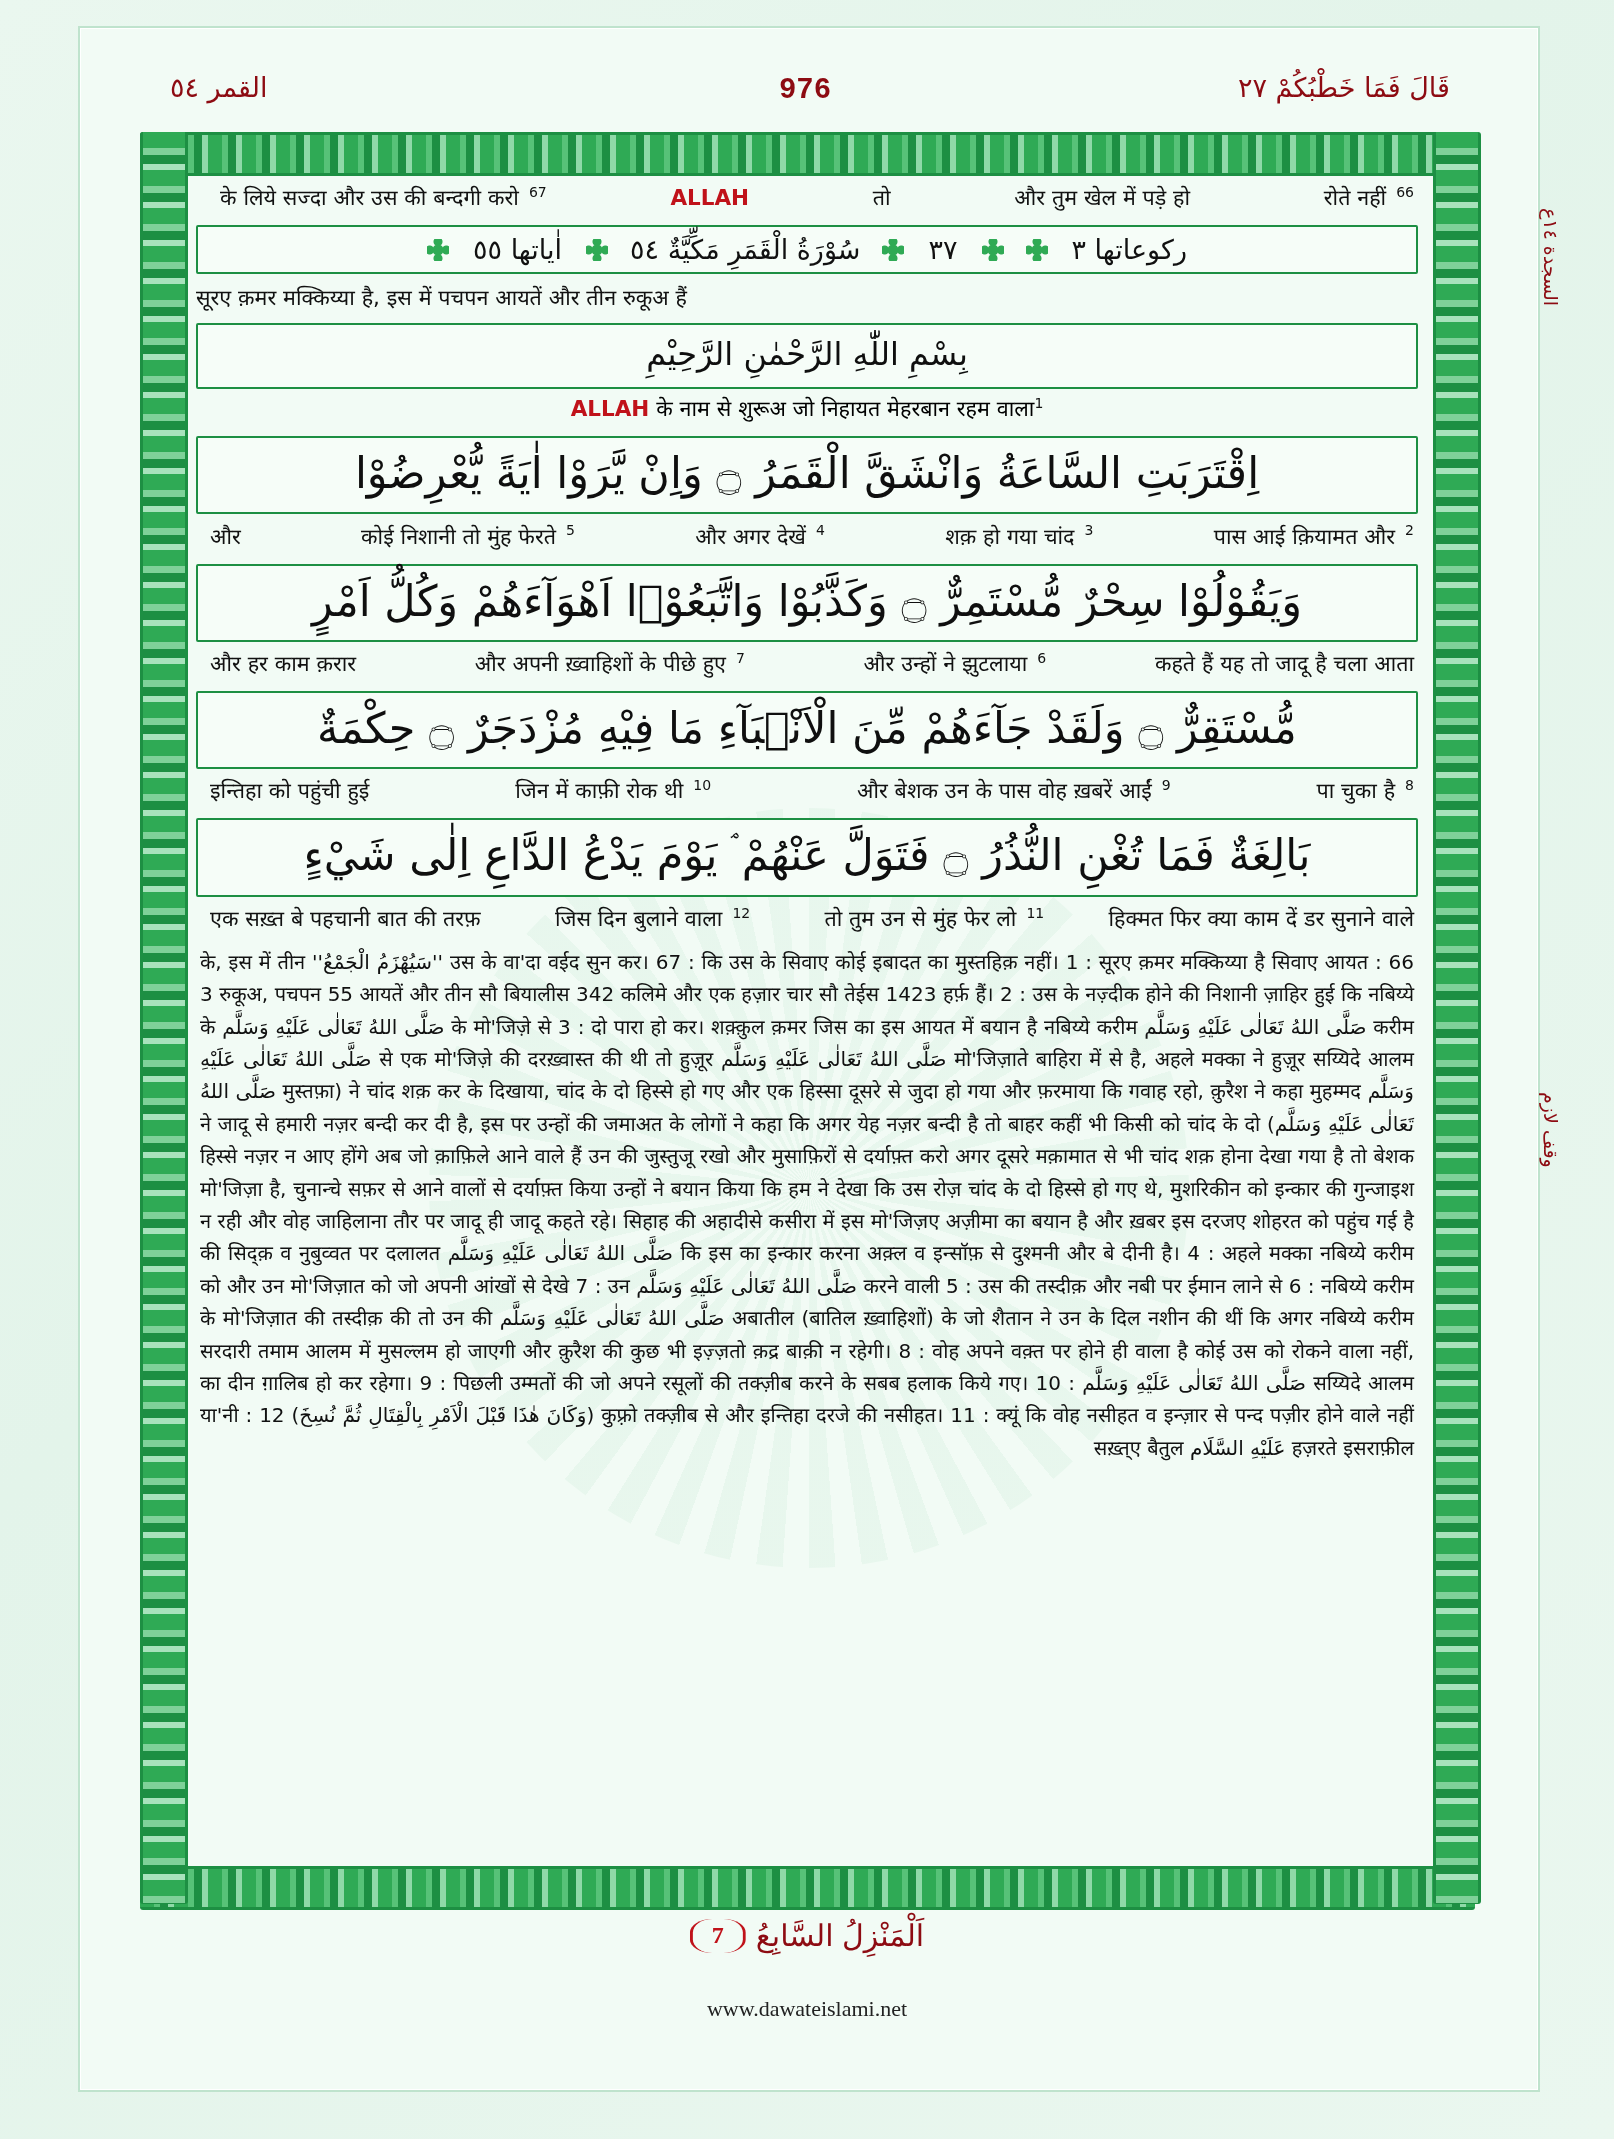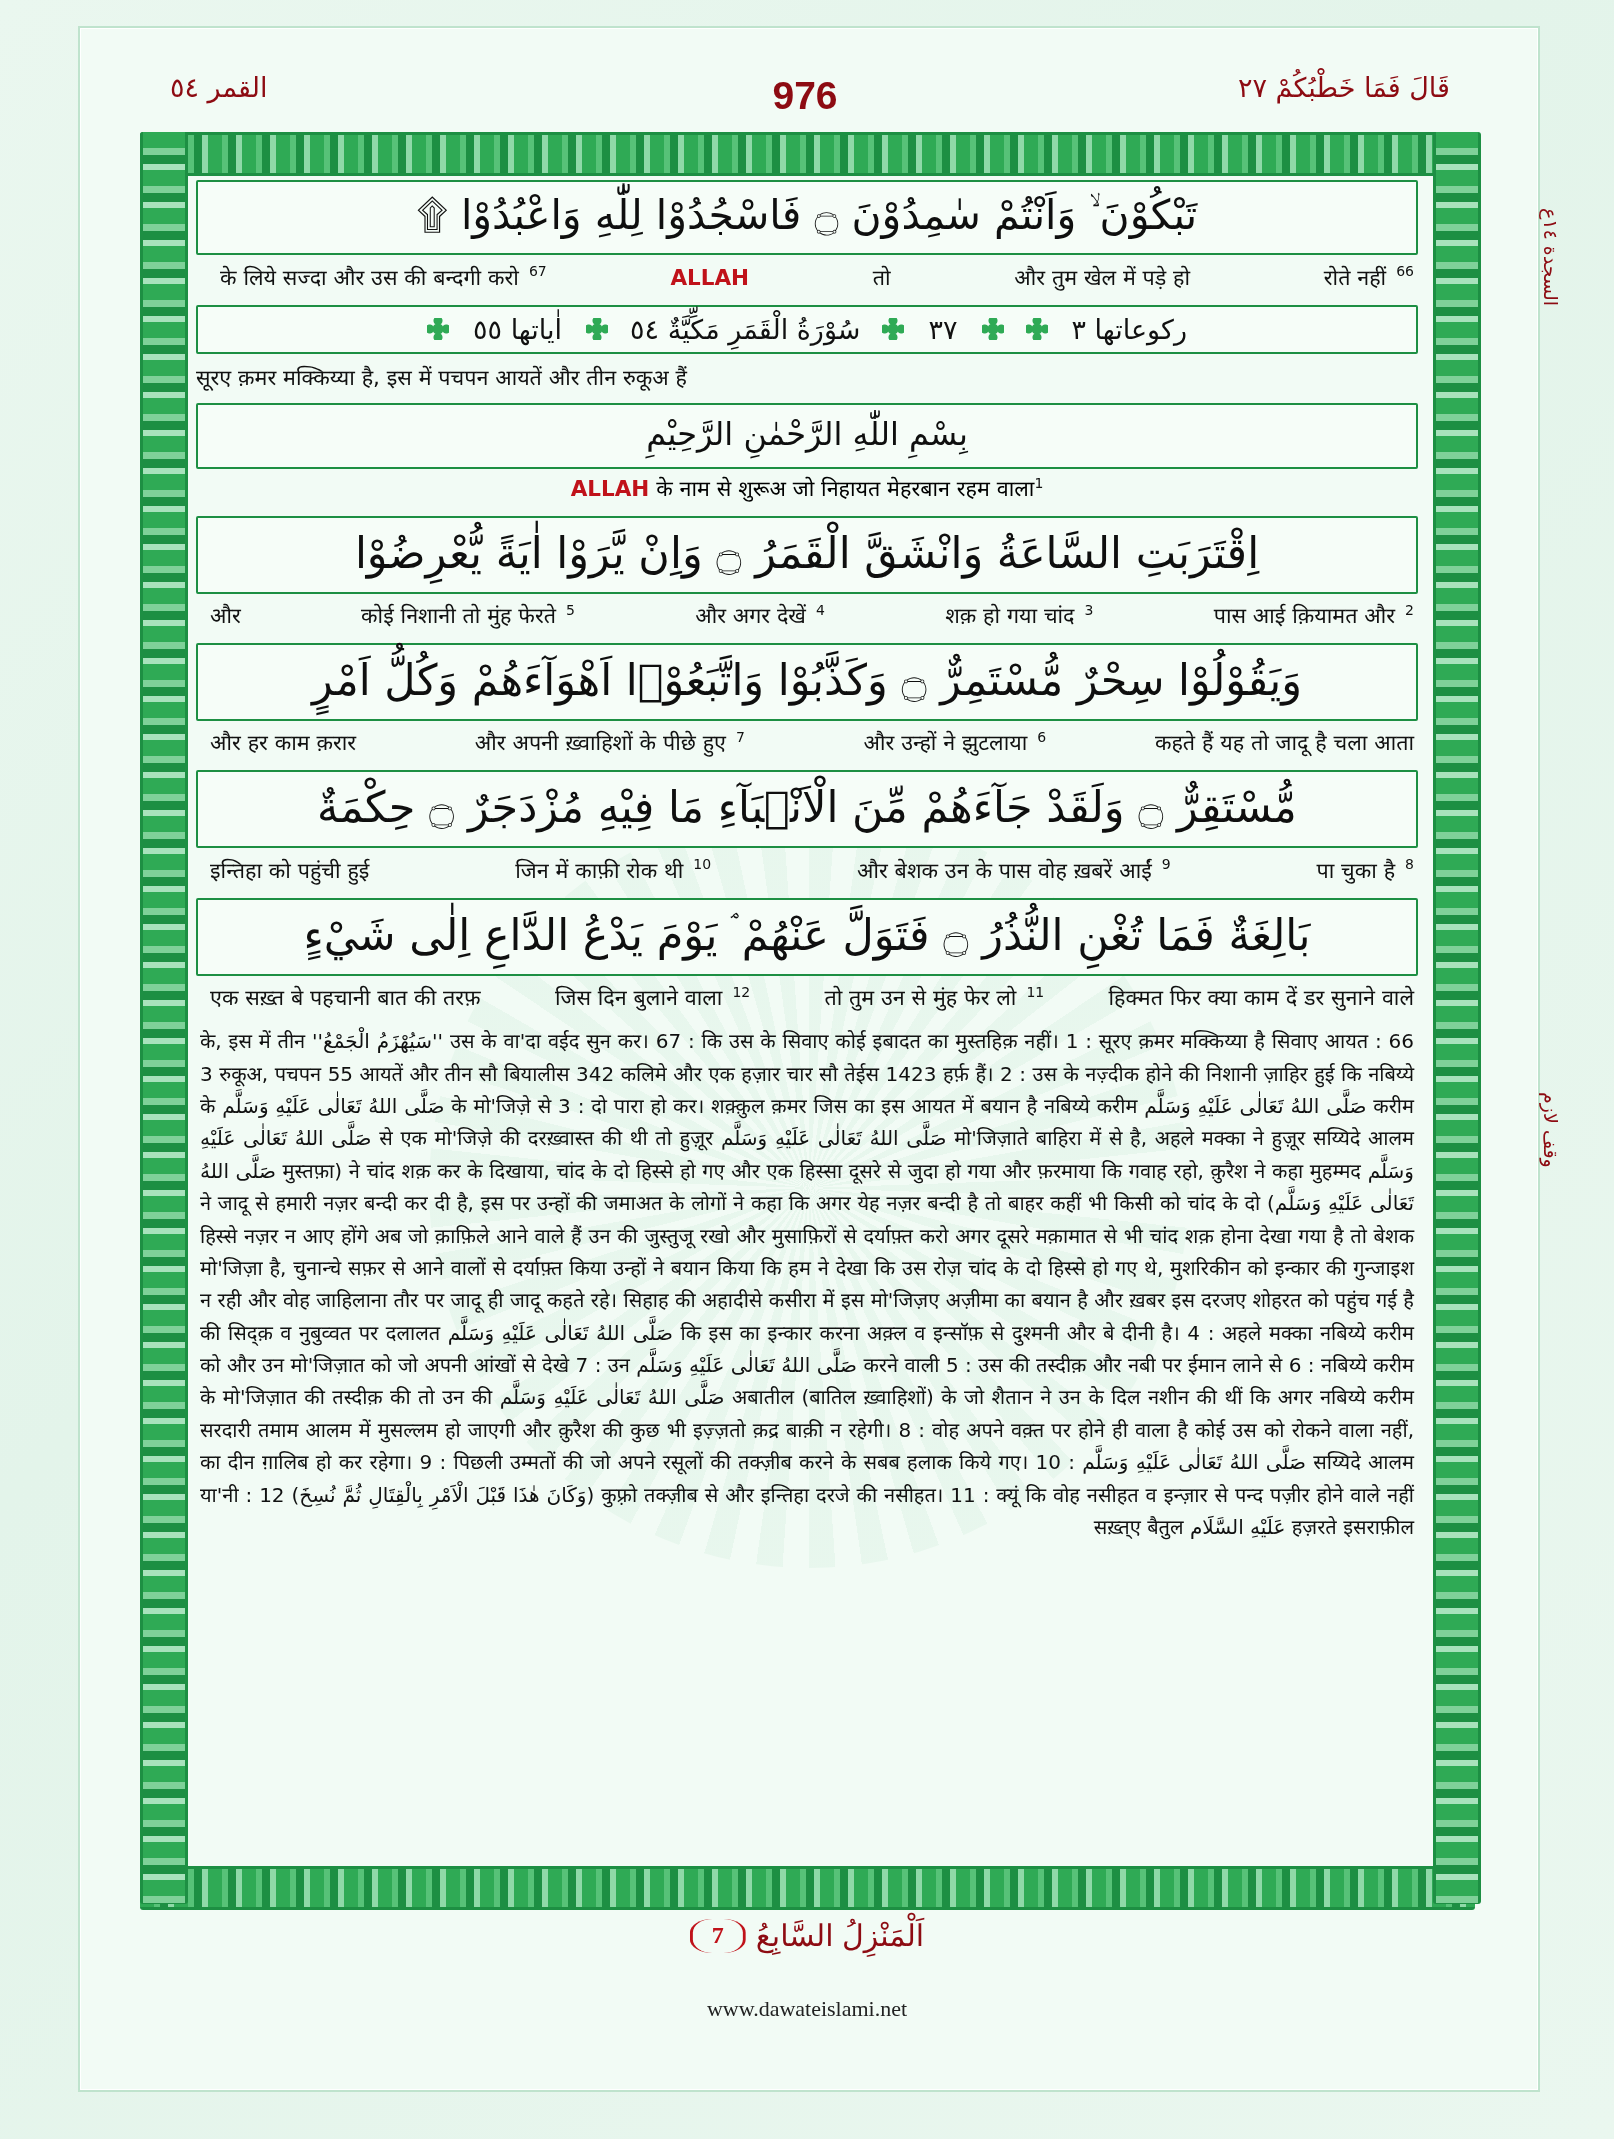--- a/index.html
+++ b/index.html
@@ -70,23 +70,23 @@
     font-family: "DejaVu Sans", sans-serif;
   }
   .hdr-left { left: 70px; }
   .hdr-right { right: 60px; }
   .hdr-center {
     position: absolute;
     left: 50%;
     transform: translateX(-50%);
     top: 2px;
     color: #8d0b12;
-    font-size: 39px;
+    font-size: 29px;
     font-weight: bold;
-    font-family: Liberation Sans, sans-serif;
+    font-family: Liberation Mono, monospace;
   }
 
   
   .orn-band {
     position: absolute;
     left: 140px;
     width: 1335px;
     height: 38px;
     background:
       repeating-linear-gradient(90deg,
@@ -324,23 +324,20 @@
   <div class="orn-band top"></div>
   <div class="orn-band bottom"></div>
   <div class="orn-col left"></div>
   <div class="orn-col right"></div>
 
   <div class="side-mark one">السجدة ١٤ع</div>
   <div class="side-mark two">وقف لازم</div>
 
   <div class="content">
 
-    <div class="ayah-box">
-      <div class="ayah-ar">تَبْكُوْنَ ۙ وَاَنْتُمْ سٰمِدُوْنَ ۝ فَاسْجُدُوْا لِلّٰهِ وَاعْبُدُوْا ۩</div>
-    </div>
     <div class="trans-line">
       <span><span>रोते नहीं</span><span class="sup">66</span></span>
       <span>और तुम खेल में पड़े हो</span>
       <span>तो</span>
       <span class="allah-red">ALLAH</span>
       <span><span>के लिये सज्दा और उस की बन्दगी करो</span><span class="sup">67</span></span>
     </div>
 
     <div class="surah-panel">
       <div class="chunk">

